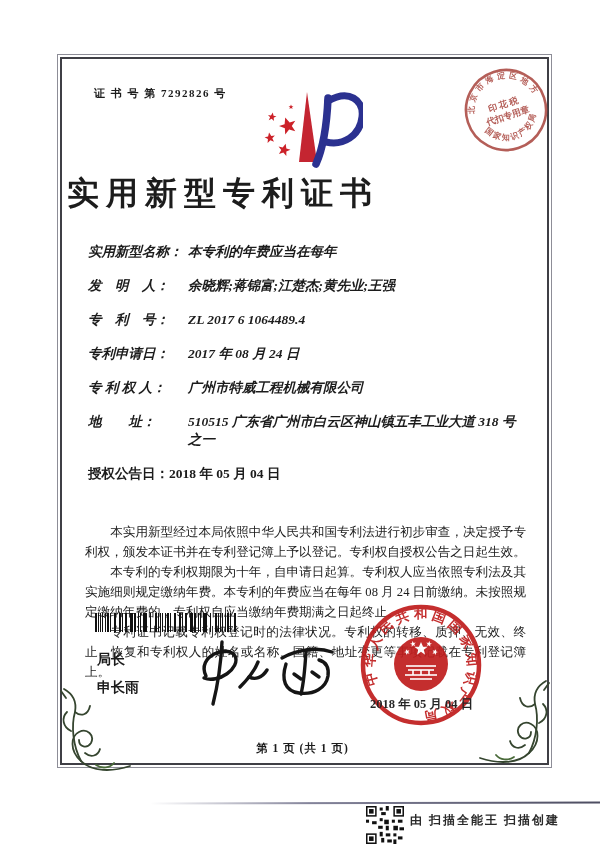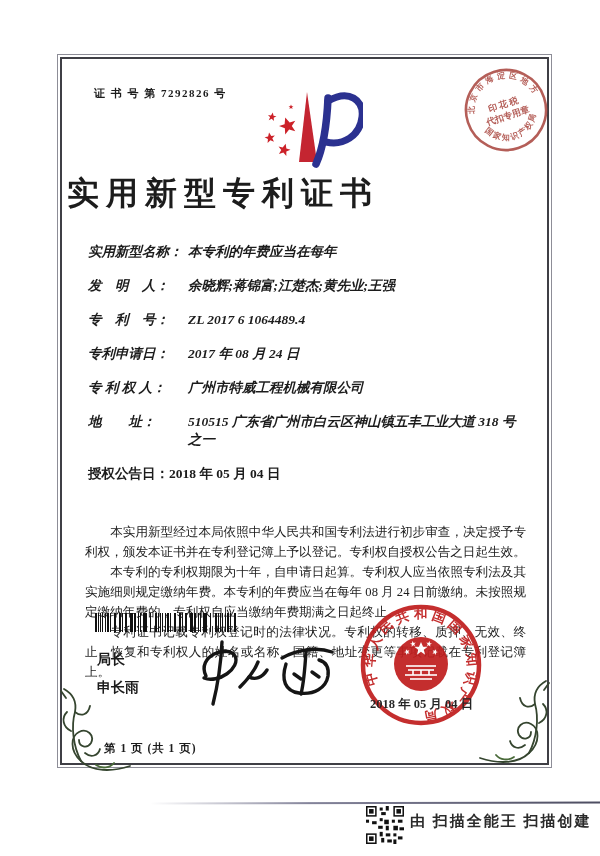--- a/index.html
+++ b/index.html
@@ -30,36 +30,36 @@
   }
   .paras p{margin:0;text-indent:2em;}
   .barcode{
     position:absolute;left:95px;top:613px;width:142px;height:19px;
     background:
       repeating-linear-gradient(90deg,#111 0 2px,transparent 2px 3px,#111 3px 4px,transparent 4px 7px,#111 7px 8px,transparent 8px 12px),
       repeating-linear-gradient(90deg,#111 0 1px,transparent 1px 5px);
   }
   .director{position:absolute;left:97px;top:646px;font-size:14px;font-weight:700;line-height:28px;}
   .footer{
-    position:absolute;left:60px;top:741px;width:485px;
-    font-size:11.5px;font-weight:600;letter-spacing:1px;margin-left:44px;
+    position:absolute;left:60px;top:741px;width:485px;text-align:center;
+    font-size:11.5px;font-weight:600;letter-spacing:1px;
   }
   .ornament-left{position:absolute;left:50px;top:686px;}
   .ornament-right{position:absolute;left:478px;top:678px;transform:scaleX(-1);}
   .logo{position:absolute;left:243px;top:84px;}
   .tax-stamp{position:absolute;left:456px;top:60px;opacity:.85;}
   .big-seal{position:absolute;left:350px;top:600px;opacity:.93;}
   .signature{position:absolute;left:188px;top:636px;}
   .page-edge{
     position:absolute;left:150px;top:802px;width:455px;height:2px;
     background:linear-gradient(90deg,rgba(110,110,140,0),rgba(90,90,120,.75) 35%,#4c4c60);
     transform:rotate(-0.15deg);
   }
   .qr{position:absolute;left:366px;top:805px;}
-  .scan-credit{position:absolute;left:410px;top:812px;font-size:15px;letter-spacing:2px;color:#2a2a2a;font-weight:600;}
+  .scan-credit{position:absolute;left:410px;top:812px;font-size:12px;letter-spacing:2px;color:#2a2a2a;font-weight:600;}
   svg text{font-family:"Liberation Serif","DejaVu Serif",serif;}
 </style>
 </head>
 <body>
 
 <div class="frame"></div>
 
 <div class="cert-no">证 书 号 第 7292826 号</div>
 
 <svg class="logo" width="120" height="92" viewBox="0 0 120 92">

